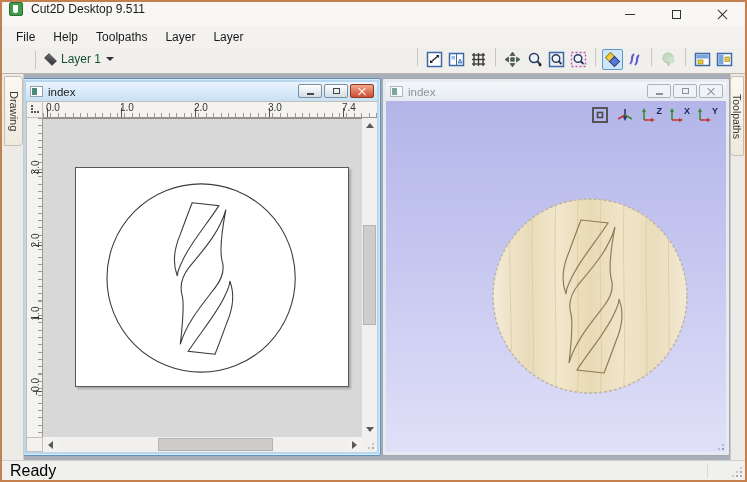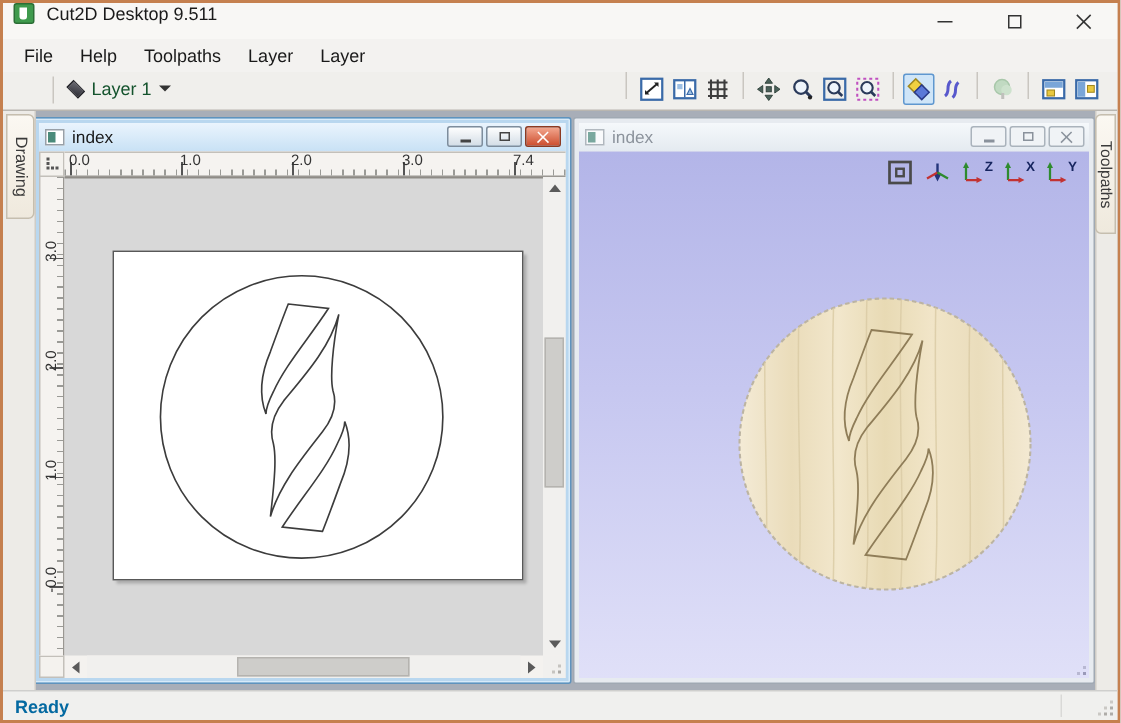--- a/index.html
+++ b/index.html
@@ -117,21 +117,21 @@
   
   .viewport3d { flex:1; position:relative; background:linear-gradient(#b3b5e8 0%, #c6c7f0 45%, #e0e0f8 100%); overflow:hidden; }
   .orient-bar { position:absolute; top:5px; right:8px; display:flex; align-items:center; gap:7px; }
   .orient-btn { display:flex; align-items:flex-start; position:relative; }
   .axis-letter { font-size:9px; font-weight:bold; color:#16245e; line-height:9px; margin-left:1px; }
   .grip3d { position:absolute; right:2px; bottom:2px; width:10px; height:10px; }
   .grip3d::before { content:""; position:absolute; right:0; bottom:0; width:2px; height:2px; background:#9a9ab8; box-shadow:-4px 0 #b8b8d2, 0 -4px #b8b8d2; }
 
   
   .statusbar { height:20px; background:#f0f0ee; border-top:1px solid #cfcfcd; position:relative; display:flex; align-items:center; }
-  .status-ready { margin-left:8px; font-size:12px; color:#0369a1;font-weight:bold; }
+  .status-ready { margin-left:8px; font-size:16px; color:#000000; }
   .status-coords { position:absolute; left:538px; font-size:12px; color:#1a1a1a; }
   .status-sep { position:absolute; left:705px; top:2px; bottom:2px; width:1px; background:#d9d9d7; }
   .grip { position:absolute; right:3px; bottom:3px; width:10px; height:10px; }
   .grip::before { content:""; position:absolute; right:0; bottom:0; width:2px; height:2px; background:#aeaca8;
       box-shadow:-4px 0 #aeaca8, 0 -4px #aeaca8, -8px 0 #cac8c4, 0 -8px #cac8c4, -4px -4px #cac8c4; }
 </style>
 </head>
 <body>
 
 <div id="app">

